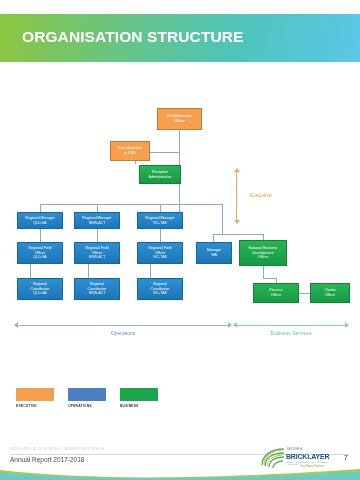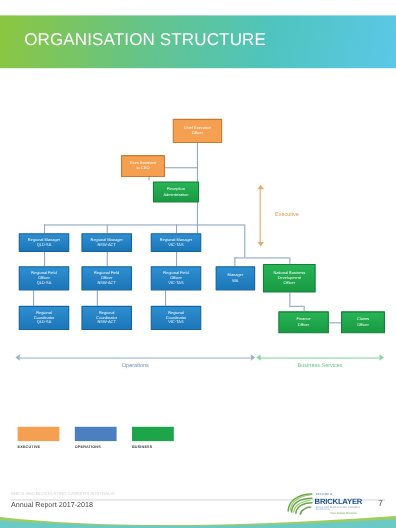--- a/index.html
+++ b/index.html
@@ -22,21 +22,21 @@
     top: 14px;
     width: 360px;
     height: 48px;
     background: linear-gradient(100deg, #8CC63F 0%, #63C48C 38%, #4FC4BE 68%, #5BC8E8 100%);
   }
   .header-title {
     position: absolute;
     left: 22px;
     top: 28px;
     font-size: 15.5px;
-    font-weight: normal;
+    font-weight: bold;
     color: #ffffff;
     letter-spacing: 0.1px;
     white-space: nowrap;
   }
 
   
   .chart {
     position: absolute;
     left: 0;
     top: 62px;

